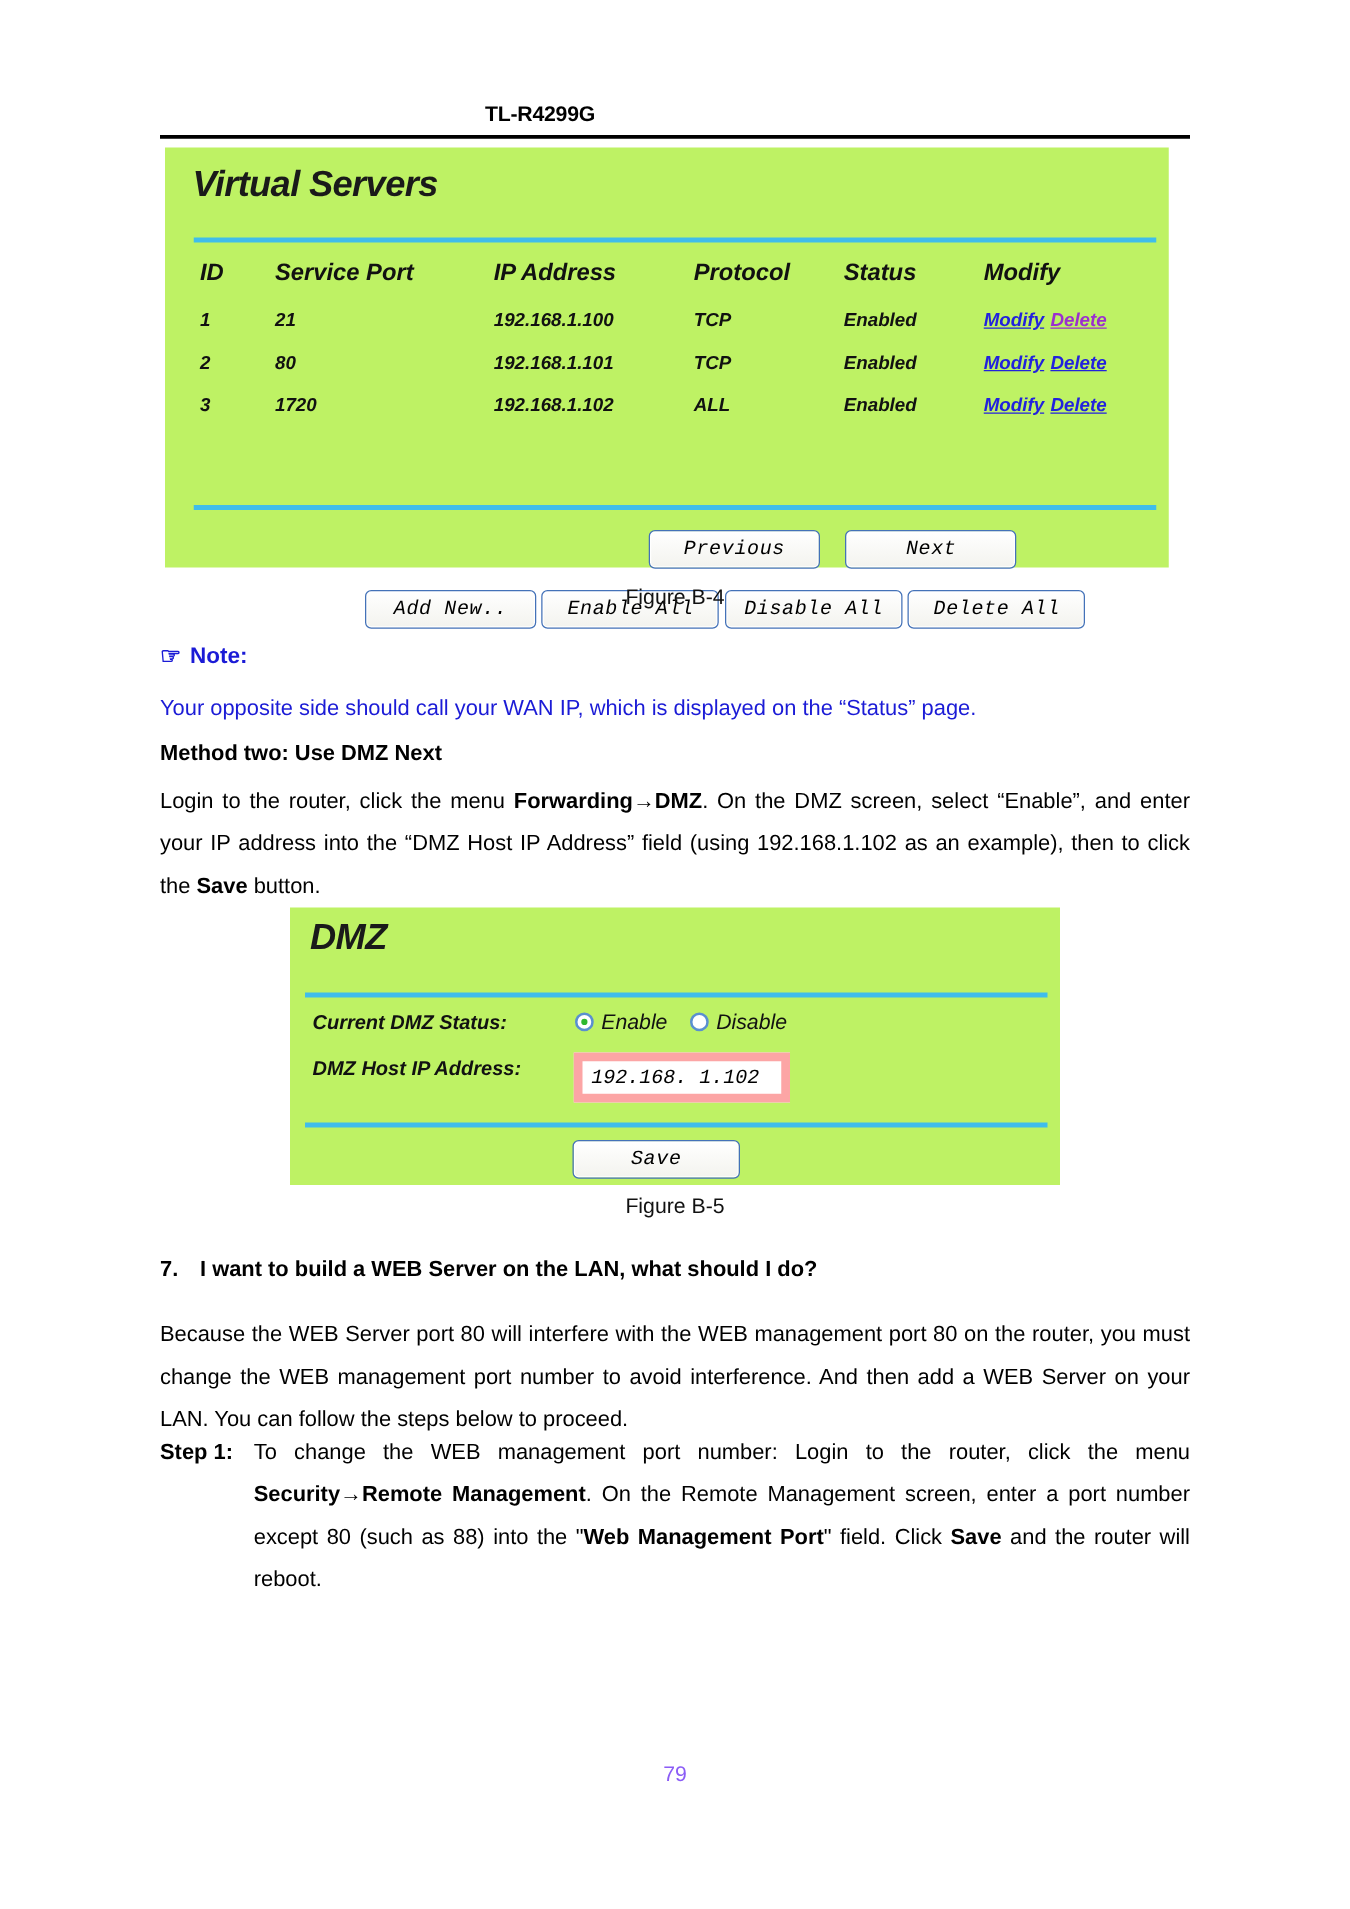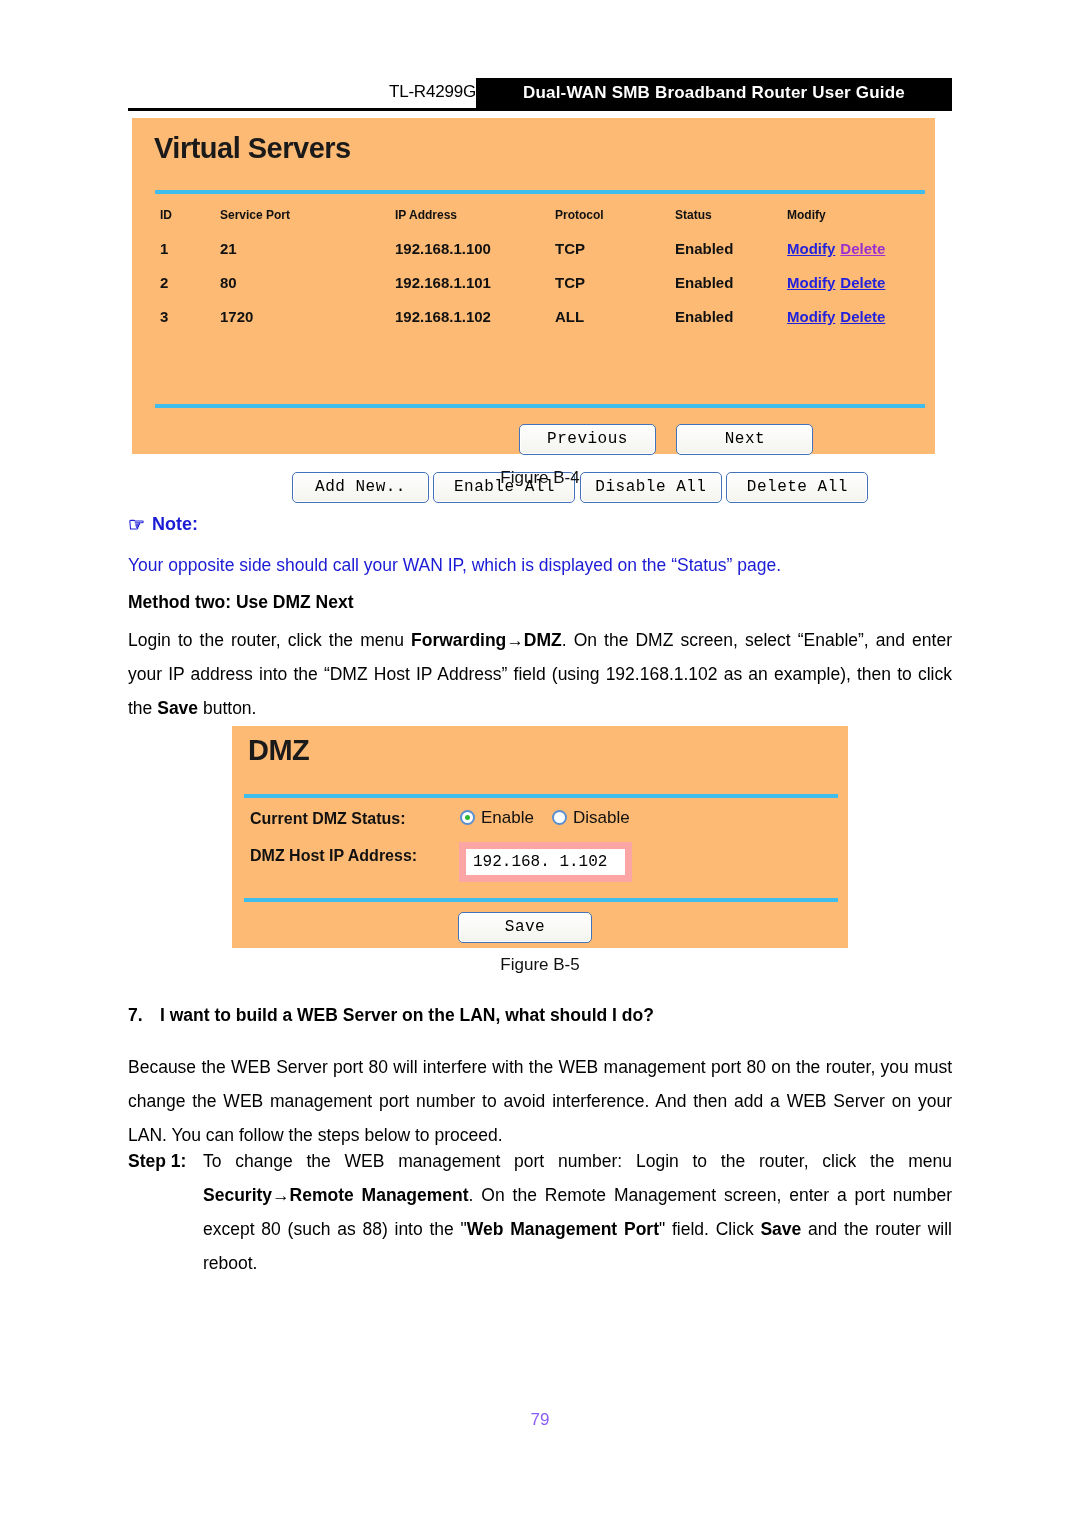--- a/index.html
+++ b/index.html
@@ -24,21 +24,21 @@
     width: 824px;
     height: 32px;
   }
   .header-model {
     position: absolute;
     right: 476px;
     top: 4px;
     width: 200px;
     text-align: right;
     font-size: 17px;
-    font-weight: normal;
+    font-weight: bold;
     letter-spacing: -0.2px;
     color: #000;
     white-space: nowrap;
   }
   .header-bar {
     position: absolute;
     left: 348px;
     top: 0px;
     width: 476px;
     height: 30px;
@@ -56,21 +56,22 @@
     left: 128px;
     top: 108px;
     width: 824px;
     height: 3px;
     background: #000000;
   }
 
   
   .panel {
     position: absolute;
-    background: #fdba74;
+    background: #bef264;
+    font-style: italic;
   }
   .panel-title {
     font-size: 29px;
     font-weight: bold;
     color: #1a1a1a;
     letter-spacing: -0.5px;
   }
   .divider {
     height: 4px;
     background: #3fbdeb;
@@ -99,21 +100,21 @@
     left: 28px;
     top: 86px;
     width: 772px;
     border-collapse: collapse;
     font-size: 16px;
     font-weight: bold;
   }
   .vs-table th {
     text-align: left;
     font-weight: bold;
-    font-size: 12px;
+    font-size: 19px;
     padding: 4px 0 12px 0;
     color: #111;
   }
   .vs-table td {
     text-align: left;
     padding: 6px 0 11px 0;
     font-size: 15px;
     color: #111;
     font-weight: bold;
   }
@@ -364,21 +365,20 @@
     text-align: center;
     font-size: 17px;
     color: #8b5cf6;
   }
 </style>
 </head>
 <body>
 
 <div class="header">
   <div class="header-model">TL-R4299G</div>
-  <div class="header-bar">Dual-WAN SMB Broadband Router User Guide</div>
 </div>
 <div class="header-rule"></div>
 
 <div class="panel" id="vs-panel">
   <div class="panel-title">Virtual Servers</div>
   <div class="divider" id="vs-divider-top"></div>
 
   <table class="vs-table">
     <thead>
       <tr>

